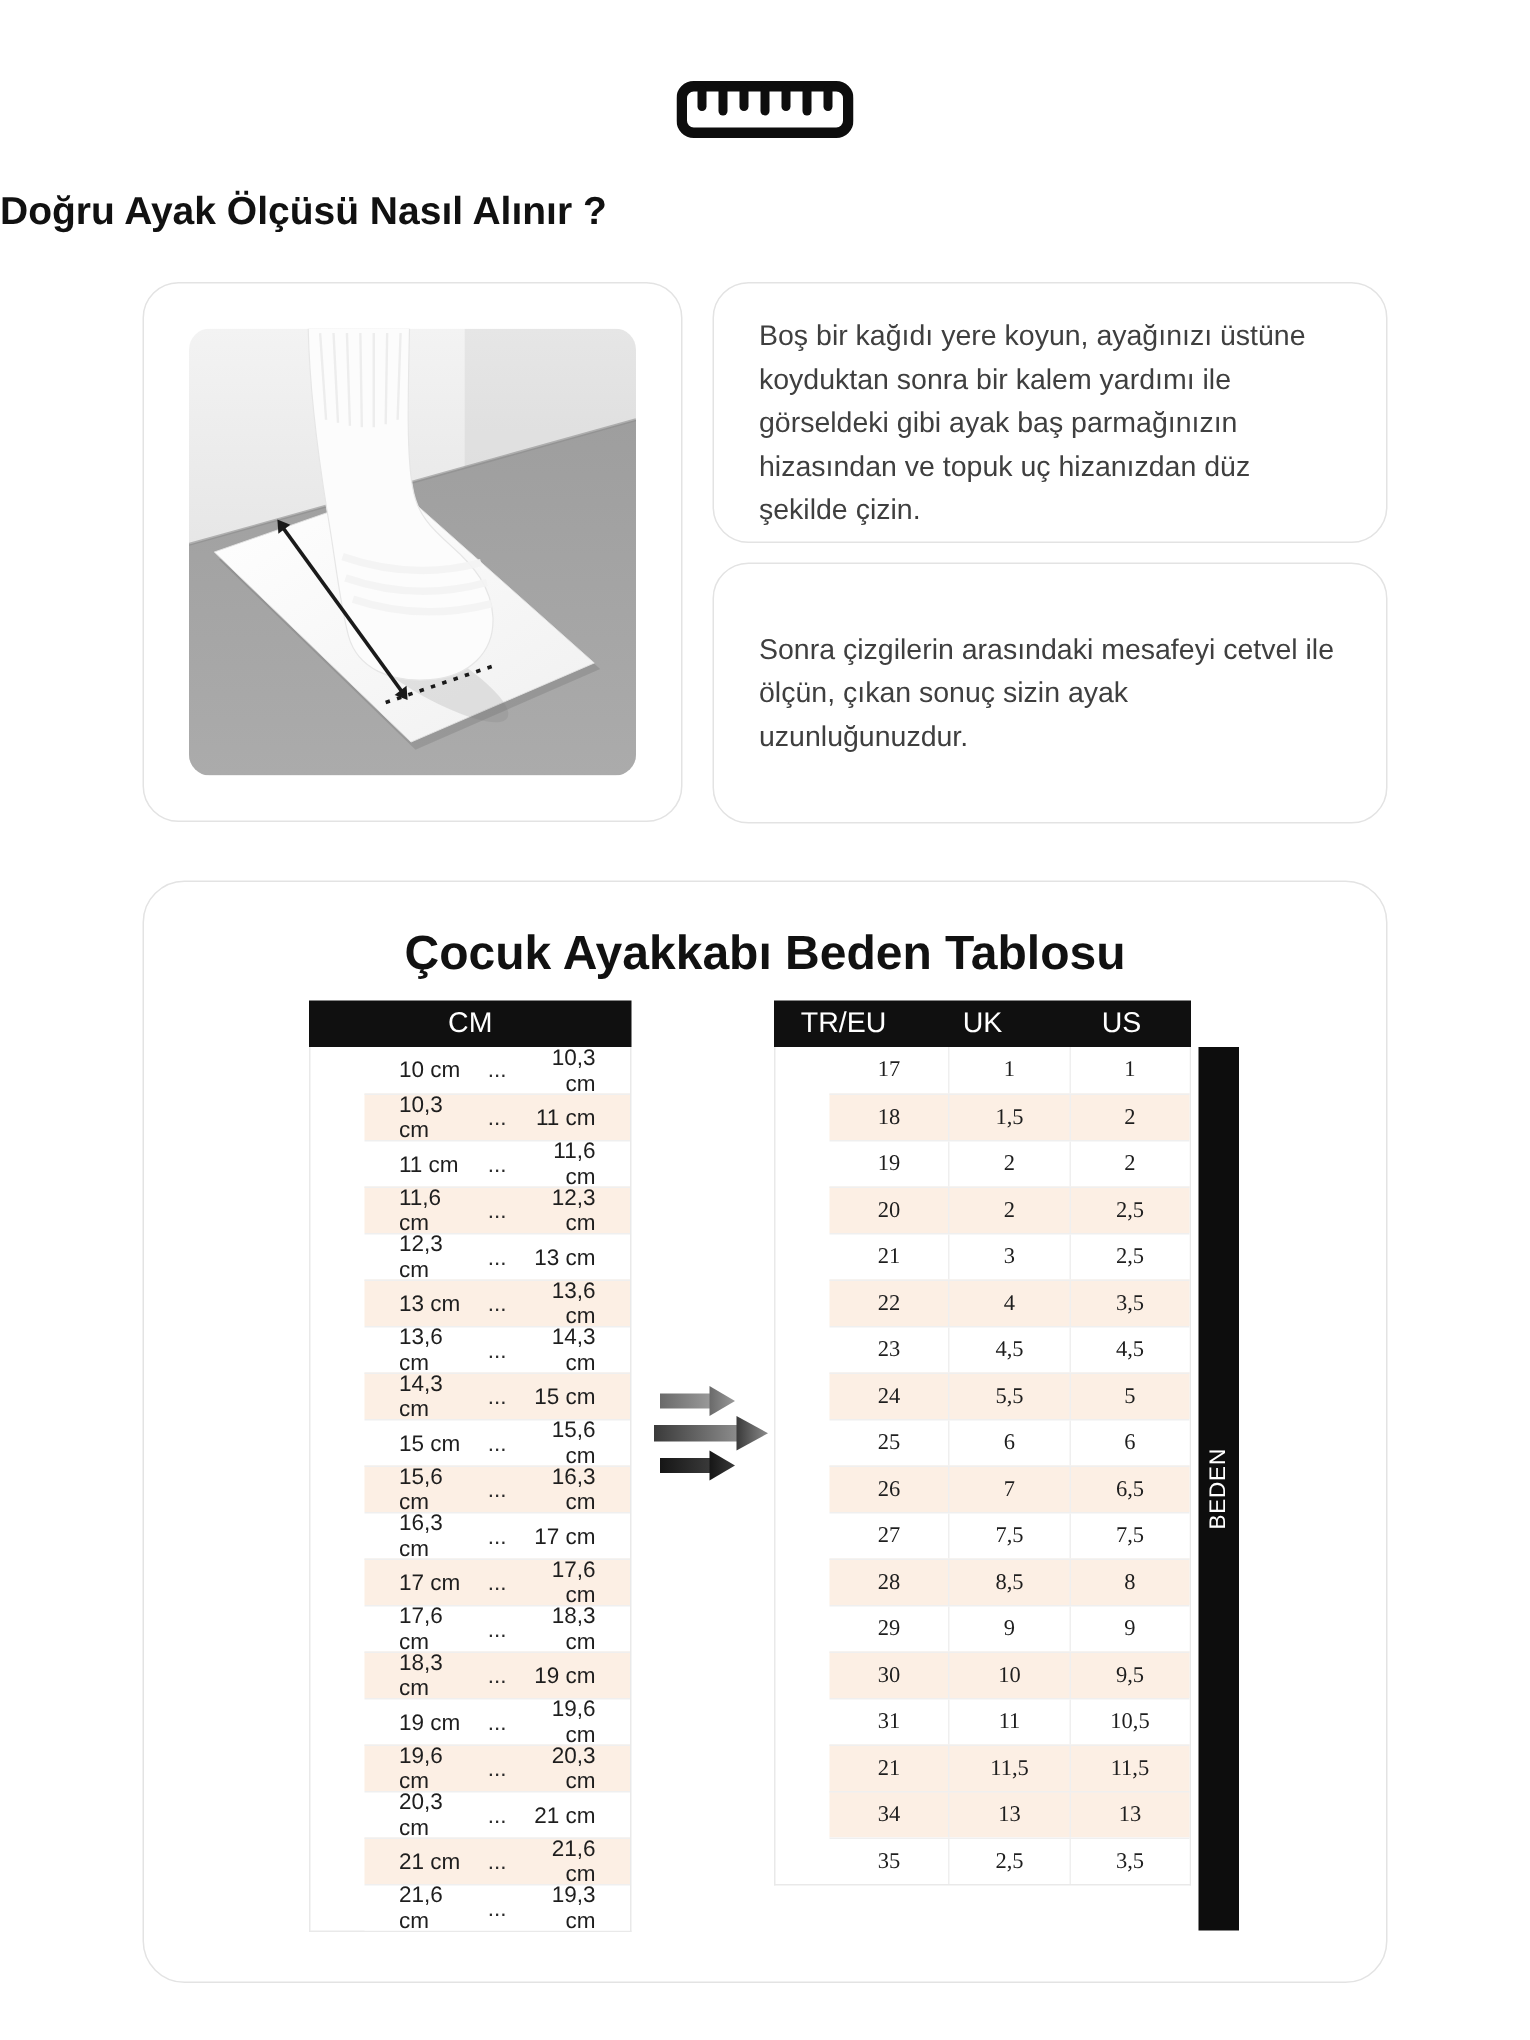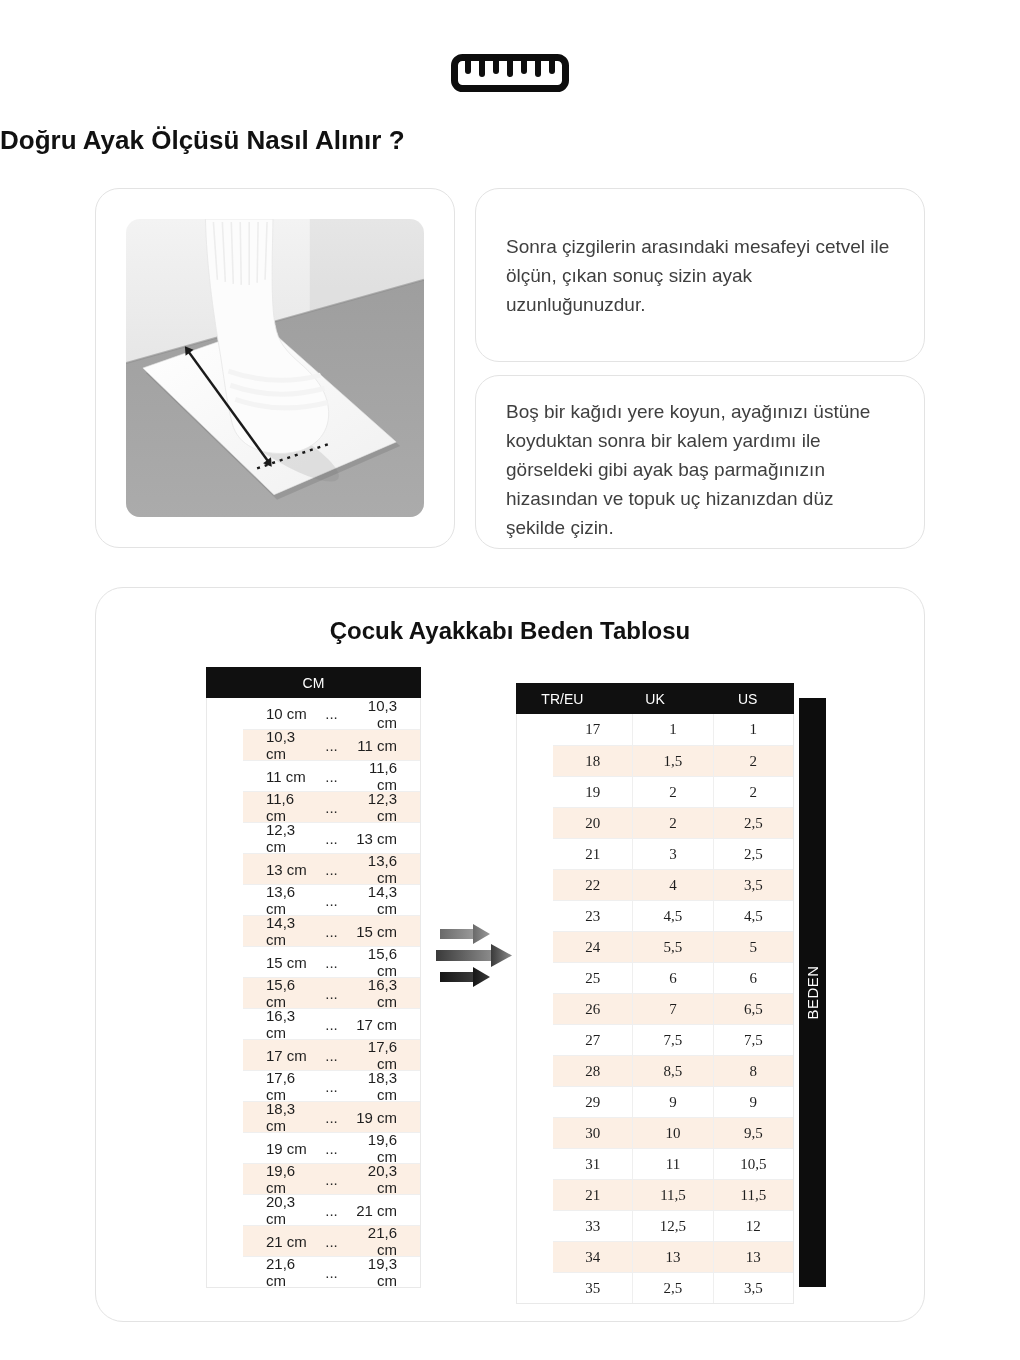--- a/index.html
+++ b/index.html
@@ -32,41 +32,41 @@
     font-size:19px; line-height:29px; color:#3f3f3f;
   }
   .text-box.centered { display:flex; align-items:center; }
 
   
   .table-section {
     position:relative; margin:38px 95px 0 95px;
     width:830px; height:735px;
     border:1px solid #e3e3e3; border-radius:28px; background:#fff;
   }
-  .table-title { text-align:center; font-size:24px; font-weight:bold; color:#111; padding-top:29px; }
+  .table-title { text-align:center; font-size:32px; font-weight:bold; color:#111; padding-top:29px; }
 
   .thead {
     height:31px; background:var(--thead-bg); color:#fff;
-    display:flex; align-items:center; font-size:14px;
+    display:flex; align-items:center; font-size:19px;
   }
   .thead .hcell { flex:1; text-align:center; }
   .tbody { border:1px solid #e9e9e9; border-top:none;padding-left:36px; }
   .trow {
     display:flex; align-items:center; height:31px;
     font-size:15px; color:#1e1e1e; background:#fff; border-top:1px solid #efefef;
   }
   .trow:first-child { border-top:none; }
   .trow.alt { background:var(--row-alt); }
 
   .cm-table  { position:absolute; left:110px; top:79px; width:215px; }
   .c-left  { width:40%; text-align:left;  padding-left:23px; }
   .c-dots  { flex:1; text-align:center; color:#2a2a2a; }
   .c-right { width:40%; text-align:right; padding-right:23px; }
 
-  .size-table { position:absolute; left:420px; top:95px; width:278px; }
+  .size-table { position:absolute; left:420px; top:79px; width:278px; }
   .size-table .cell { flex:1; text-align:center; border-left:1px solid #efefef; align-self:stretch; line-height:30px;font-family:Liberation Serif, serif; }
   .size-table .cell:first-child { border-left:none; }
 
   .beden-bar {
     position:absolute; left:703px; top:110px; width:27px; height:589px;
     background:#0d0d0d; color:#fff;
     display:flex; align-items:center; justify-content:center;
   }
   .beden-bar span {
     transform:rotate(-90deg); white-space:nowrap;
@@ -149,25 +149,25 @@
         <line x1="63" y1="131" x2="143" y2="239" stroke="#1a1a1a" stroke-width="2.4"></line>
         <polygon points="59.3,125.6 60,135 68,129" fill="#1a1a1a"></polygon>
         <polygon points="146.7,244.4 138,241 146,235" fill="#1a1a1a"></polygon>
 
         <line x1="132" y1="246" x2="207" y2="221" stroke="#1a1a1a" stroke-width="2.4" stroke-dasharray="3,5"></line>
       </svg>
     </div>
   </div>
 
   <div class="text-col">
+    <div class="text-box">
+      <span>Boş bir kağıdı yere koyun, ayağınızı üstüne koyduktan sonra bir kalem yardımı ile görseldeki gibi ayak baş parmağınızın hizasından ve topuk uç hizanızdan düz şekilde çizin.</span>
+    </div>
     <div class="text-box centered">
       <span>Sonra çizgilerin arasındaki mesafeyi cetvel ile ölçün, çıkan sonuç sizin ayak uzunluğunuzdur.</span>
-    </div>
-    <div class="text-box">
-      <span>Boş bir kağıdı yere koyun, ayağınızı üstüne koyduktan sonra bir kalem yardımı ile görseldeki gibi ayak baş parmağınızın hizasından ve topuk uç hizanızdan düz şekilde çizin.</span>
     </div>
   </div>
 </div>
 
 <div class="table-section">
   <div class="table-title">Çocuk Ayakkabı Beden Tablosu</div>
 
   <div class="cm-table">
     <div class="thead">
       <div class="hcell">CM</div>
@@ -382,25 +382,20 @@
         <div class="trow">
           <span class="cell">31</span>
           <span class="cell">11</span>
           <span class="cell">10,5</span>
         </div>
         <div class="trow alt">
           <span class="cell">21</span>
           <span class="cell">11,5</span>
           <span class="cell">11,5</span>
         </div>
-        <div class="trow">
-          <span class="cell">33</span>
-          <span class="cell">12,5</span>
-          <span class="cell">12</span>
-        </div>
         <div class="trow alt">
           <span class="cell">34</span>
           <span class="cell">13</span>
           <span class="cell">13</span>
         </div>
         <div class="trow">
           <span class="cell">35</span>
           <span class="cell">2,5</span>
           <span class="cell">3,5</span>
         </div>

